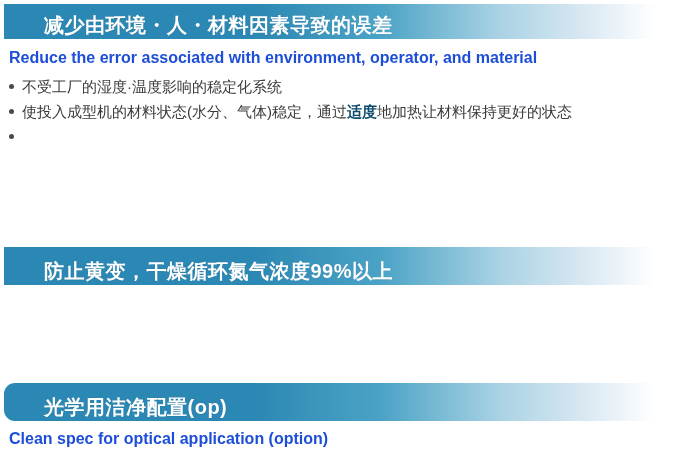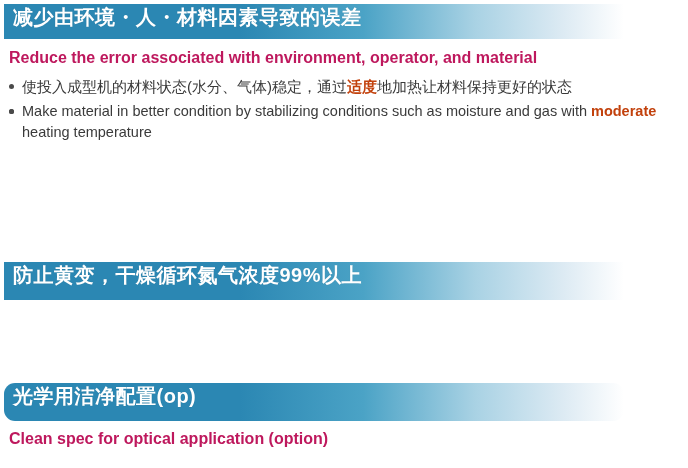--- a/index.html
+++ b/index.html
@@ -27,42 +27,43 @@
     left: 4px;
     width: 620px;
     background: linear-gradient(to right,
                 #2b87b3 0%,
                 #2b87b3 38%,
                 #4ba3c6 58%,
                 #a9d2e4 76%,
                 #dceaf3 90%,
                 #ffffff 100%);
     display: flex;
-    align-items: flex-start;
+    align-items: flex-end;
     overflow: hidden;
+    padding-left: 31px;
   }
   .banner-title {
     color: #ffffff;
     font-weight: bold;
     font-size: 20px;
     letter-spacing: 0.5px;
     padding-left: 9px;
     white-space: nowrap;
     text-shadow: 0 0 1px rgba(0,0,0,0.15);
   }
 
   #banner-1 { top: 4px;   height: 35px; }
-  #banner-2 { top: 262px; height: 38px; }
+  #banner-2 { top: 247px; height: 38px; }
   #banner-3 { top: 383px; height: 38px; border-radius: 11px; }
 
   
   .subhead {
     position: absolute;
     left: 9px;
-    color: #be185d;
+    color: #1d4ed8;
     font-weight: bold;
     font-size: 16px;
     white-space: nowrap;
   }
   #subhead-1 { top: 49px; }
   #subhead-2 { top: 309px; }
   #subhead-3 { top: 430px; }
 
   
   .bullets {
@@ -89,37 +90,37 @@
   .bullet-dot {
     position: absolute;
     left: 1px;
     top: 8px;
     width: 5px;
     height: 5px;
     border-radius: 50%;
     background: #4a4a4a;
   }
   .bullet-text { display: inline; }
-  .bullet-text b { font-weight: bold; color: #c2410c; }
+  .bullet-text b { font-weight: bold; color: #0c4a6e; }
 </style>
 </head>
 <body>
 
 <div class="page">
 
   <div class="banner" id="banner-1">
     <span class="banner-title">减少由环境・人・材料因素导致的误差</span>
   </div>
 
   <div class="subhead" id="subhead-1">Reduce the error associated with environment, operator, and material</div>
 
   <ul class="bullets" id="bullets-1">
+      <li class="bullet-item cjk"><span class="bullet-dot"></span><span class="bullet-text"><span>不受工厂的湿度·温度影响的稳定化系统</span></span></li>
       <li class="bullet-item cjk"><span class="bullet-dot"></span><span class="bullet-text"><span>使投入成型机的材料状态(水分、气体)稳定，通过</span><b>适度</b><span>地加热让材料保持更好的状态</span></span></li>
       <li class="bullet-item"><span class="bullet-dot"></span></li>
-      <li class="bullet-item"><span class="bullet-dot"></span><span class="bullet-text"><span>Make material in better condition by stabilizing conditions such as moisture and gas with </span><b>moderate</b><span> heating temperature</span></span></li>
     </ul>
 
   <div class="banner" id="banner-2">
     <span class="banner-title">防止黄变，干燥循环氮气浓度99%以上</span>
   </div>
 
 
   <div class="banner" id="banner-3">
     <span class="banner-title">光学用洁净配置(op)</span>
   </div>

